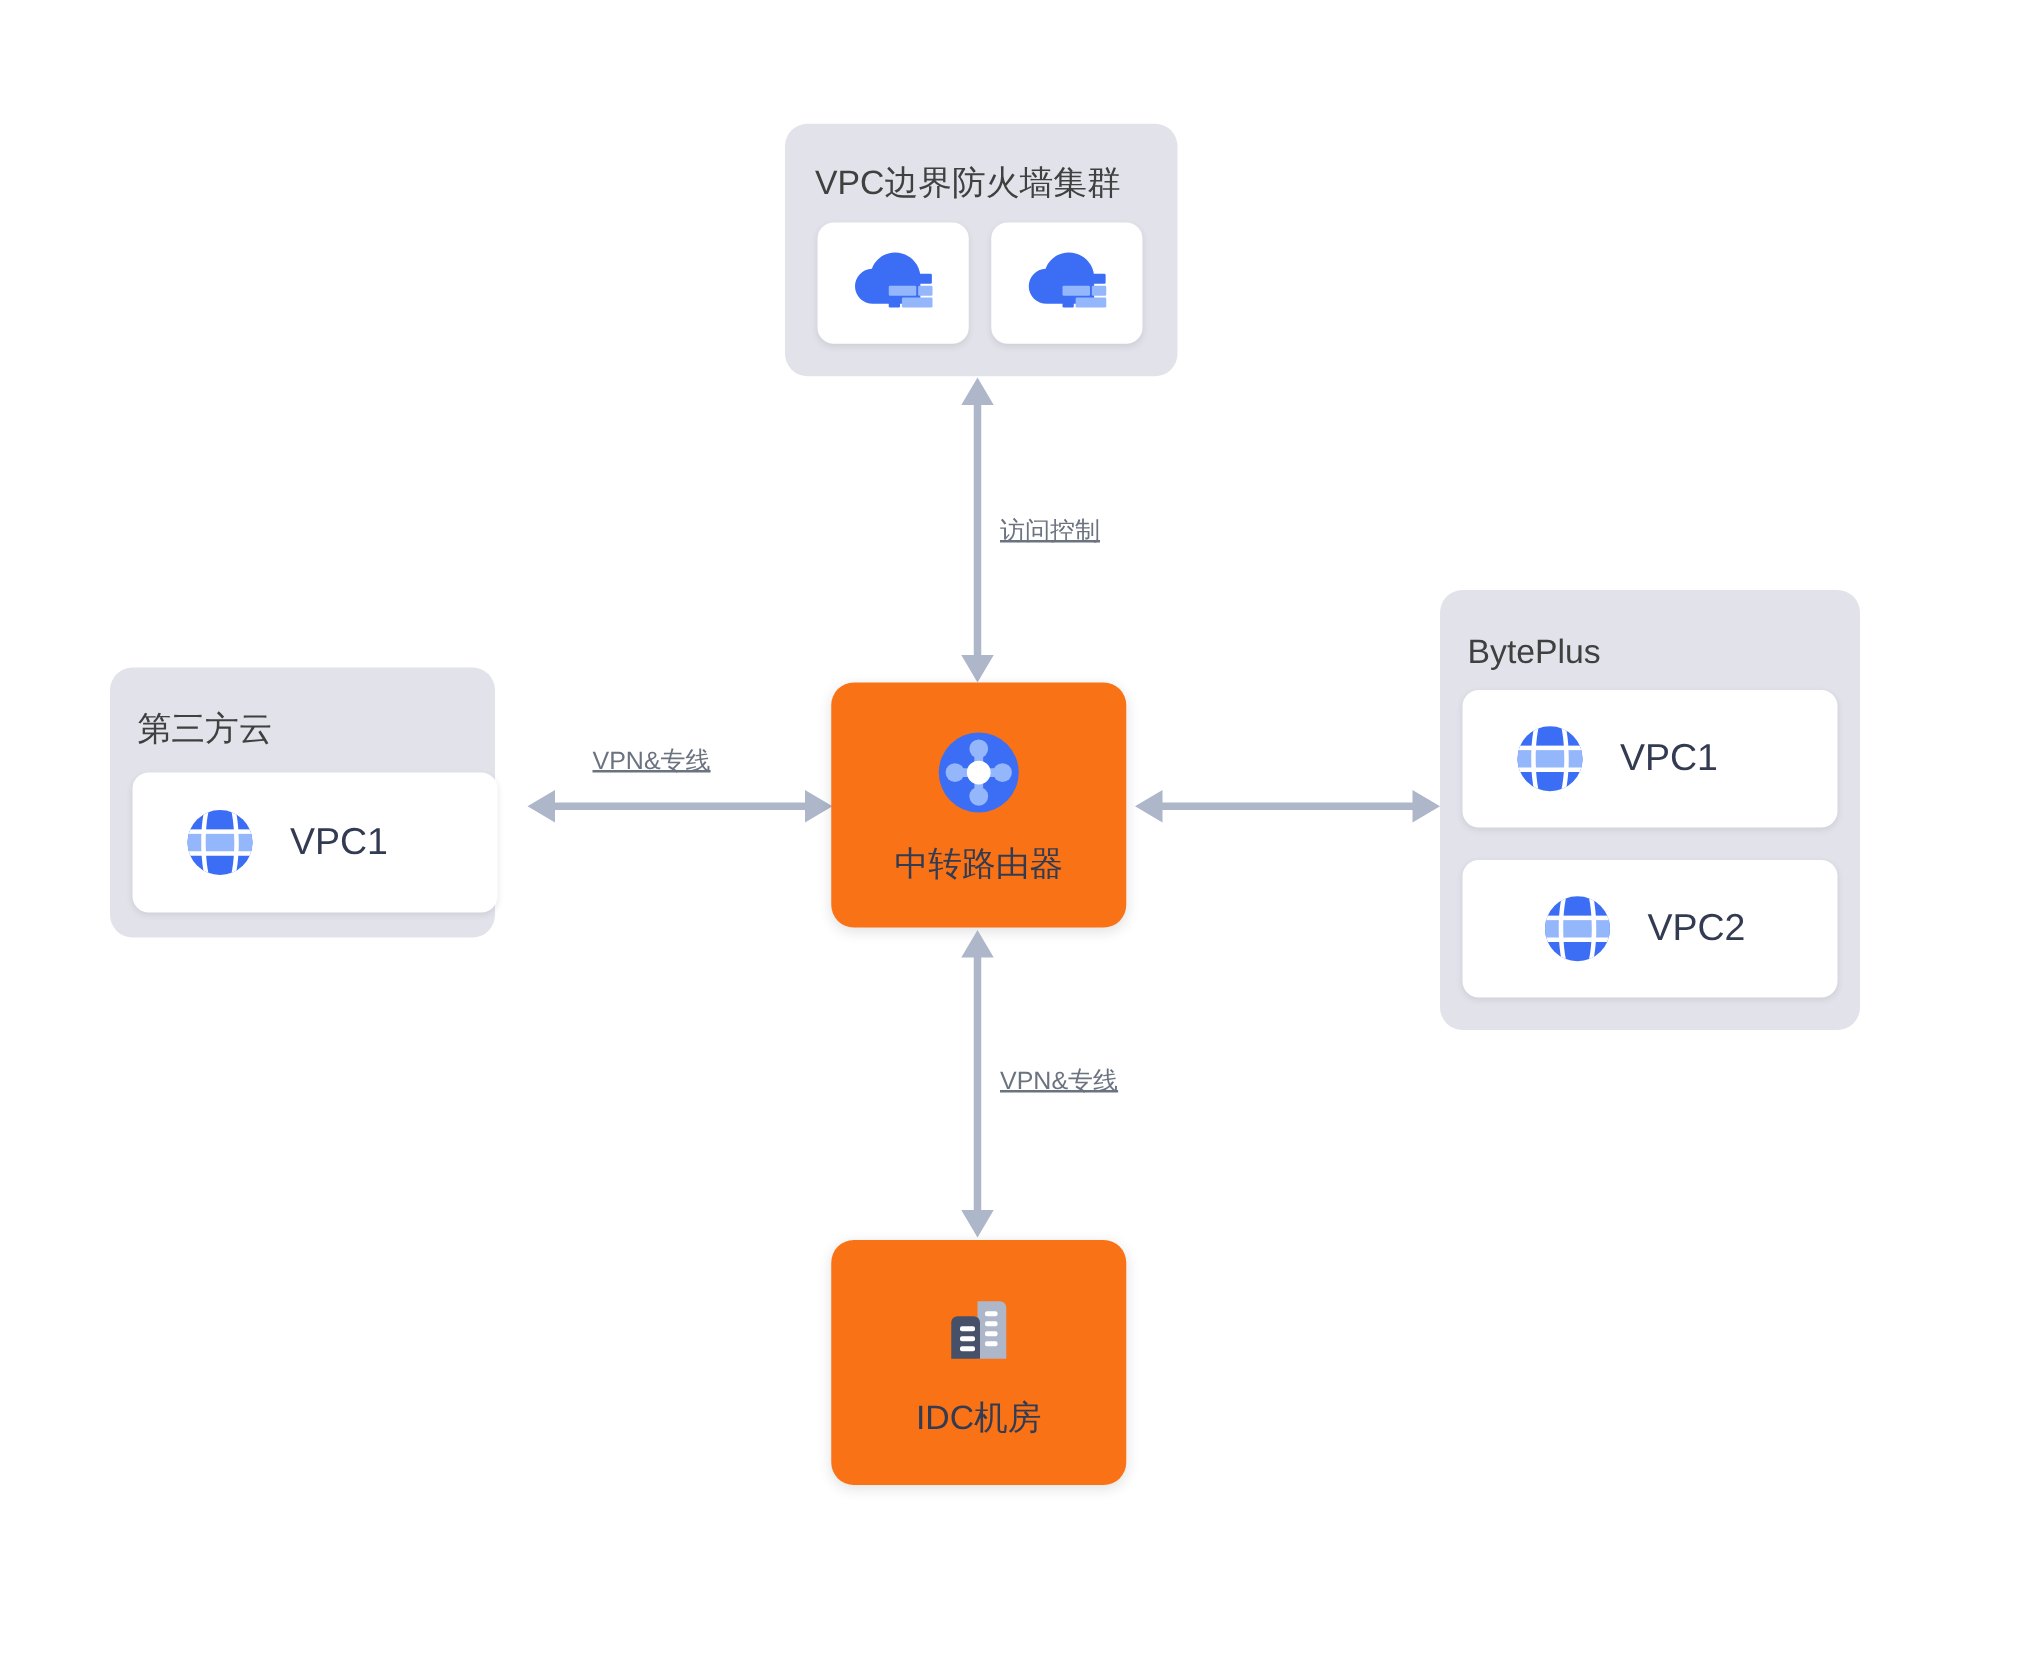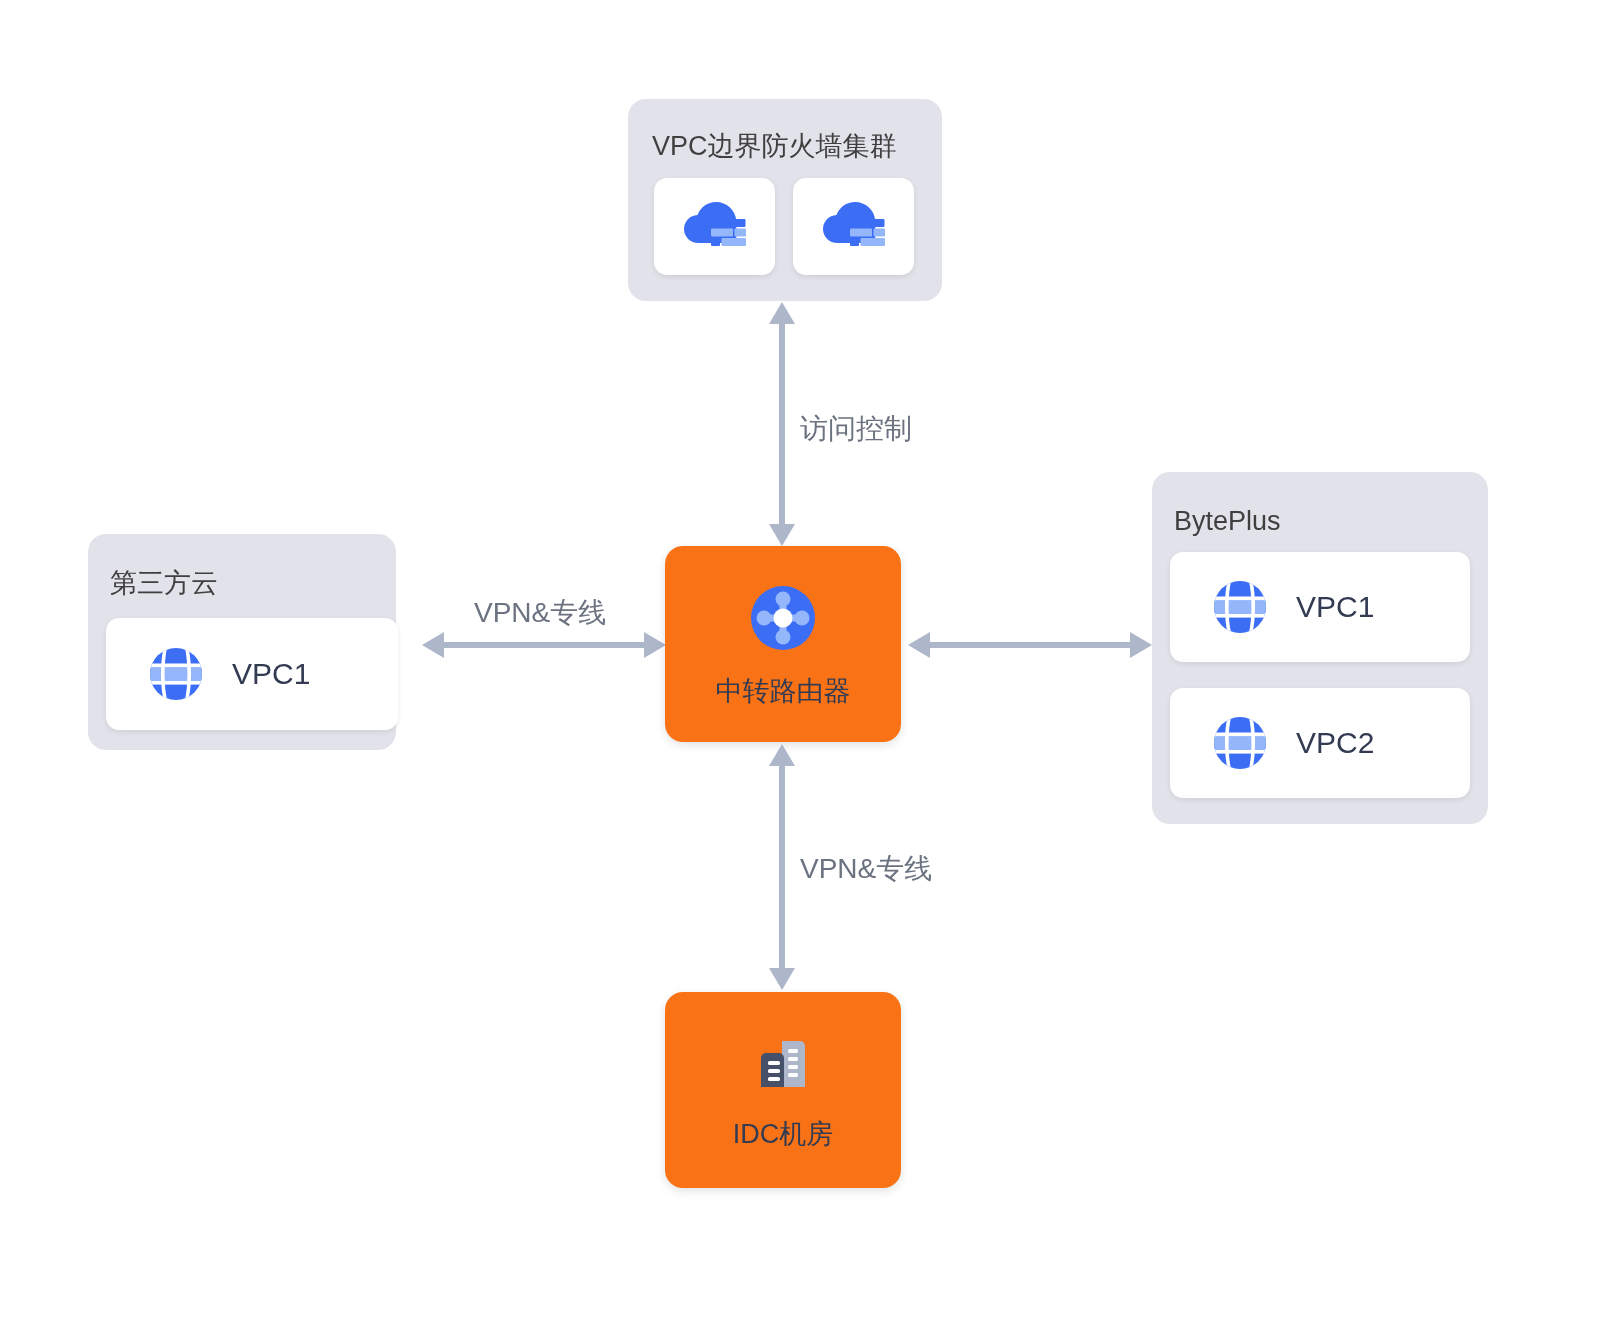--- a/index.html
+++ b/index.html
@@ -76,23 +76,24 @@
     margin-left: 28px;
   }
 
   
   .arrow-h, .arrow-v {
     position: absolute;
   }
   .edge-label {
     position: absolute;
     color: #6B7280;
-    font-size: 28px;
-    line-height: 1;
-    white-space: nowrap;
+    font-size: 20px;
+    line-height: 1;
+    white-space: nowrap;
+    text-decoration: underline;
   }
 
   svg { display: block; overflow: visible; }
 </style>
 </head>
 <body>
 
 <div id="canvas">
 
   <div class="group-box" style="left:628px; top:99px; width:314px; height:202px;">
@@ -227,21 +228,21 @@
               <path d="M17.4 -4 C11.5 10 11.5 46 17.4 60 L21.0 60 C15.1 46 15.1 10 21.0 -4 Z" fill="#FFFFFF"></path>
               <path d="M38.6 -4 C44.5 10 44.5 46 38.6 60 L35.0 60 C40.9 46 40.9 10 35.0 -4 Z" fill="#FFFFFF"></path>
             </g>
           </svg>
         </span>
         <span class="vpc-label">VPC1</span>
       </div>
     </div>
 
     <div class="card" style="left:18px; top:216px; width:300px; height:110px;">
-      <div class="vpc-row" style="padding-left:42px;">
+      <div class="vpc-row" style="padding-left:64px;">
         <span>
           <svg width="56" height="56" viewBox="0 0 56 56">
             <defs>
               <clipPath id="gclip3">
                   <circle cx="28" cy="28" r="26"></circle>
                 </clipPath>
             </defs>
             <g clip-path="url(#gclip3)">
               <rect x="-4" y="-4" width="64" height="64" fill="#3C6EF5"></rect>
               <rect x="-4" y="20.5" width="64" height="15" fill="#94B6FB"></rect>

